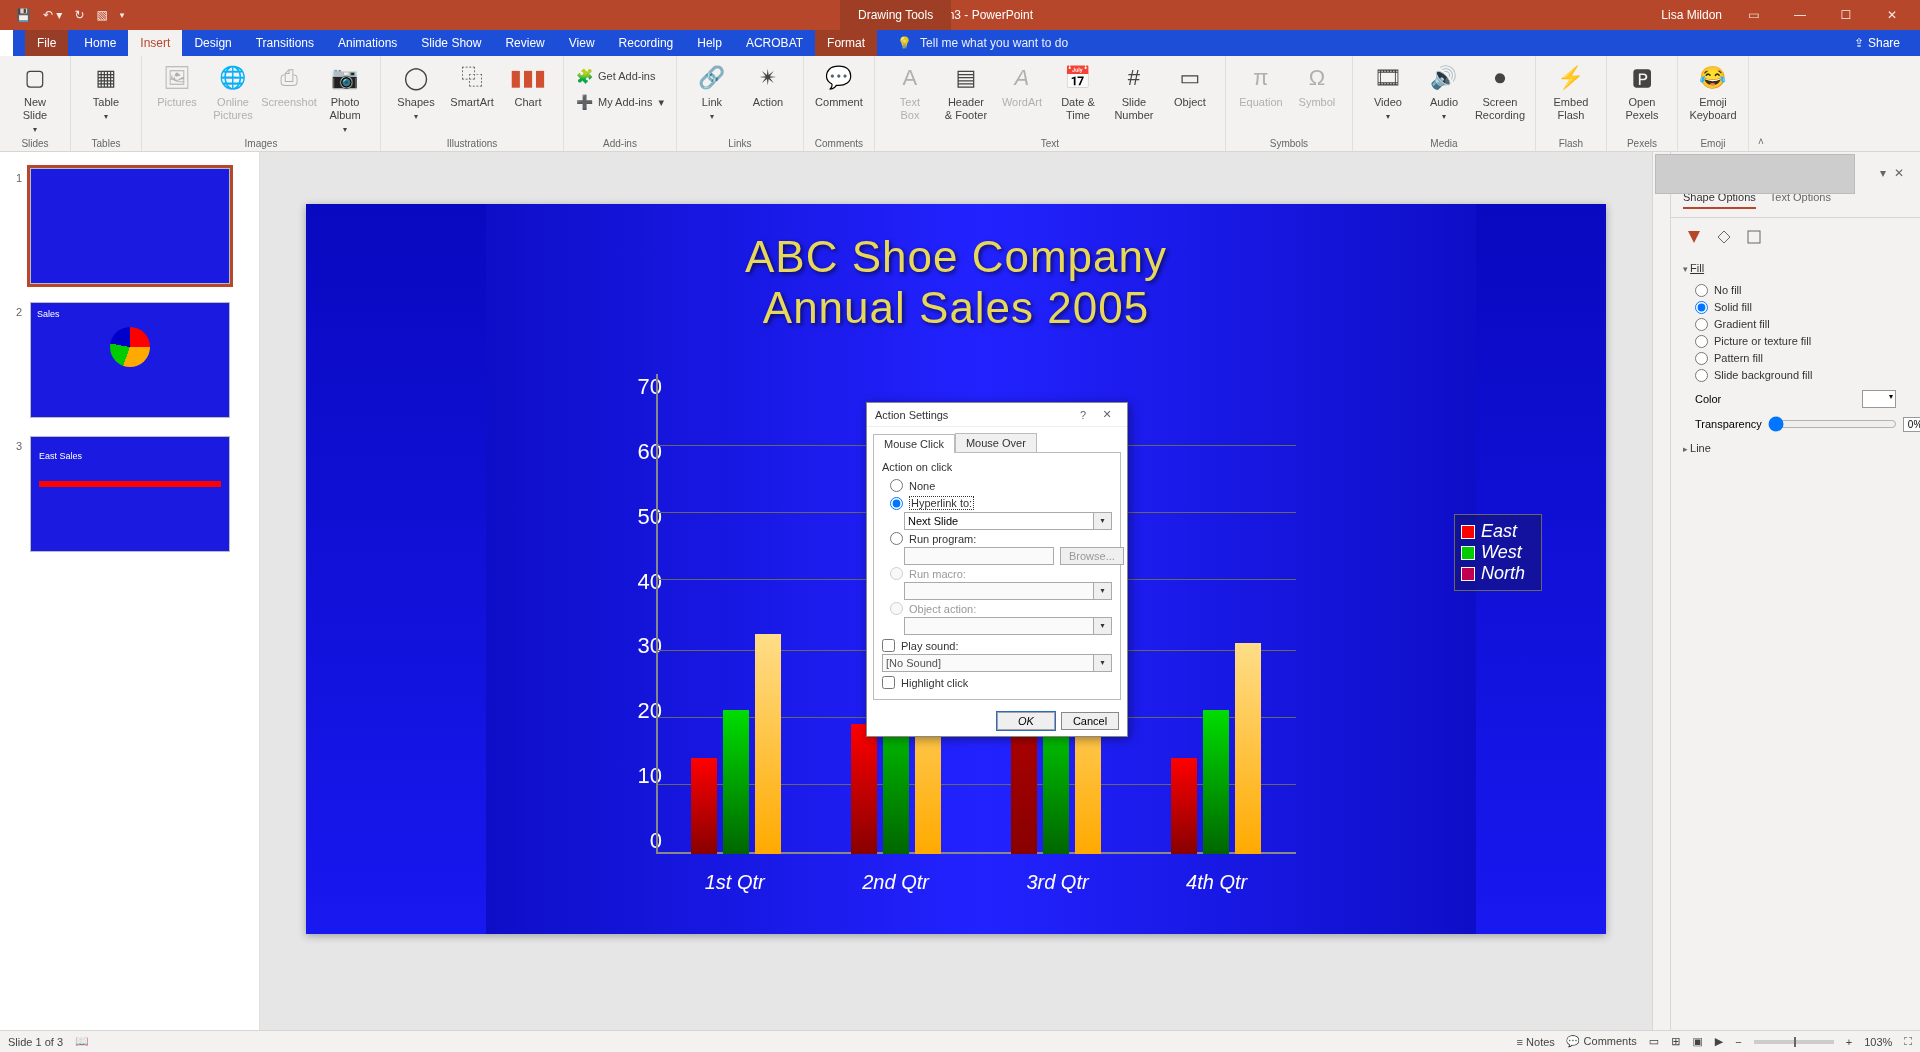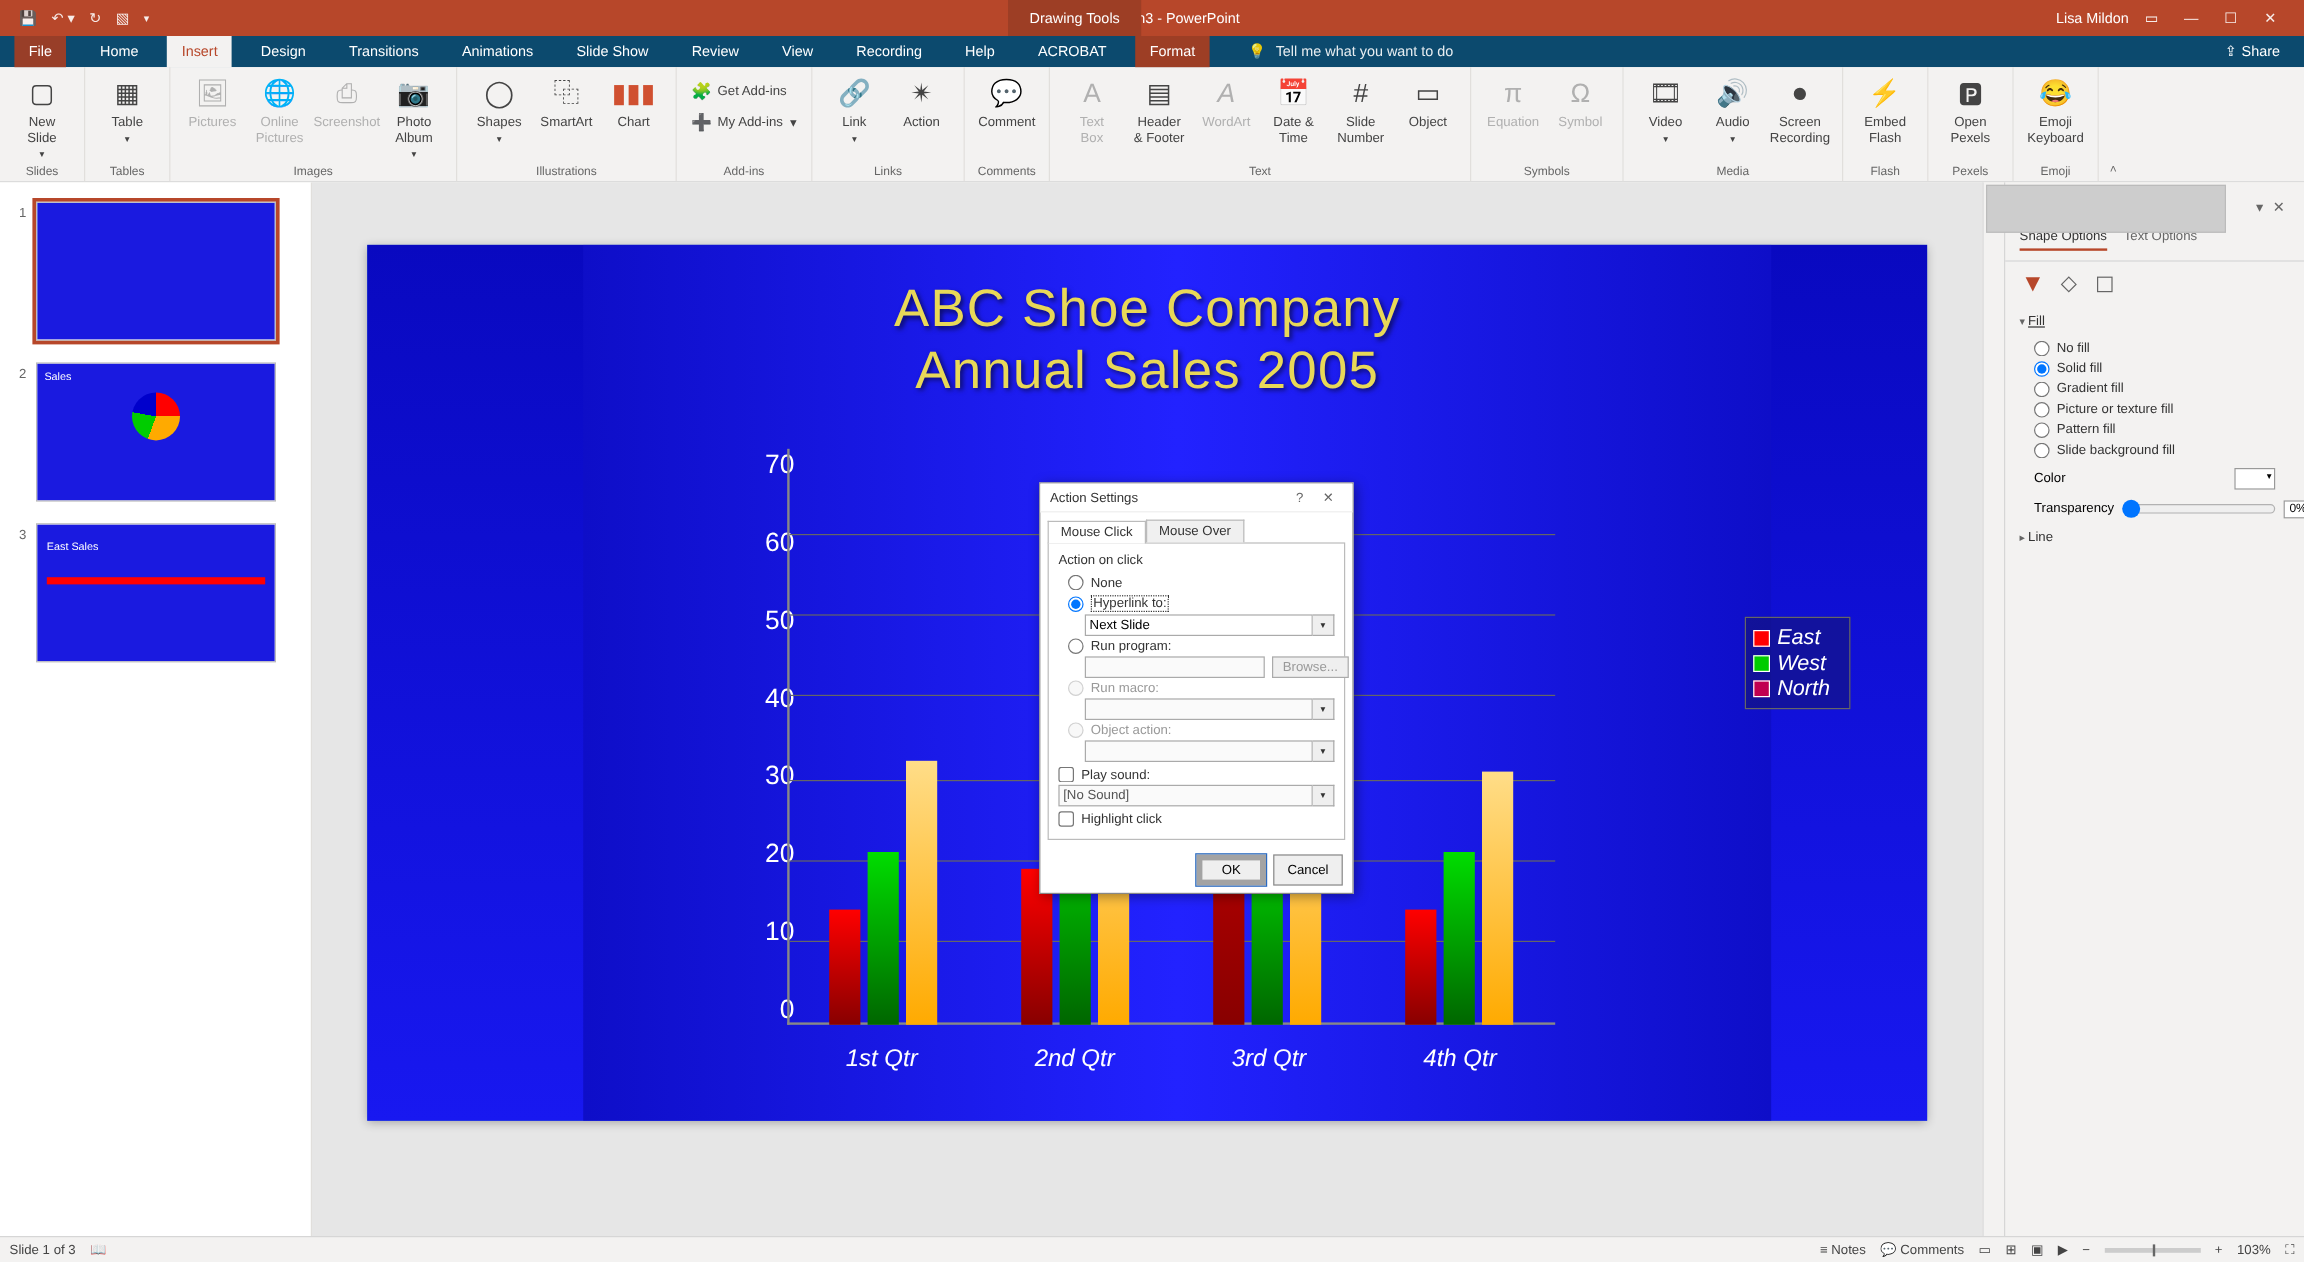--- a/index.html
+++ b/index.html
@@ -4,25 +4,25 @@
 <style>
 * { margin:0; padding:0; box-sizing:border-box; font-family:"Segoe UI", Arial, sans-serif; }
 body { width:1920px; height:1052px; background:#fff; overflow:hidden; position:relative; }
 
 
 .titlebar { height:30px; background:#B7472A; display:flex; align-items:center; color:#fff; font-size:12px; }
 .titlebar .qat { display:flex; align-items:center; gap:12px; padding-left:16px; }
 .titlebar .qat span { cursor:pointer; opacity:.9; }
 .titlebar .title-center { position:absolute; left:0; right:0; text-align:center; pointer-events:none; }
 .titlebar .ctx { position:absolute; left:840px; top:0; height:30px; background:#9d3e25; padding:0 18px; display:flex; align-items:center; font-size:12px; }
-.titlebar .right { margin-left:auto; display:flex; align-items:center; gap:5px; padding-right:14px; }
+.titlebar .right { margin-left:auto; display:flex; align-items:center; gap:18px; padding-right:14px; }
 .titlebar .right .wbtn { width:28px; text-align:center; opacity:.9; }
 
 
-.ribtabs { height:26px; background:#0c4a6e; display:flex; align-items:center; color:#fff; font-size:12px; padding-left:12px; gap:12px; }
+.ribtabs { height:26px; background:#1d4ed8; display:flex; align-items:center; color:#fff; font-size:12px; padding-left:12px; gap:0;margin-left:13px; }
 .ribtabs .tab { padding:0 12px; height:26px; display:flex; align-items:center; cursor:pointer; }
 .ribtabs .tab.file { background:#983E28; margin-right:4px; }
 .ribtabs .tab.active { background:#F3F2F1; color:#B7472A; }
 .ribtabs .tab.format { background:#9d3e25; }
 .ribtabs .tellme { margin-left:20px; display:flex; align-items:center; gap:8px; opacity:.9; }
 .ribtabs .share { margin-left:auto; padding-right:20px; display:flex; align-items:center; gap:4px; }
 
 
 .ribbon { height:96px; background:#F3F2F1; border-bottom:1px solid #d6d6d6; display:flex; }
 .group { border-right:1px solid #e1dfdc; padding:4px 8px 2px; display:flex; flex-direction:column; justify-content:space-between; }
@@ -112,21 +112,21 @@
 .dialog .opt { display:flex; align-items:center; gap:6px; padding:2px 0 2px 8px; }
 .dialog .opt input[type=radio] { margin:0; }
 .dialog .opt.dis { color:#999; }
 .dialog .sel { margin-left:22px; display:flex; }
 .dialog .sel input, .dialog .sel select { flex:1; border:1px solid #aaa; font-size:11px; padding:1px 3px; height:18px; }
 .dialog .sel .dd { width:18px; border:1px solid #aaa; border-left:none; background:#efefef; text-align:center; font-size:8px; line-height:16px; }
 .dialog .browse { margin-left:6px; border:1px solid #aaa; background:#efefef; padding:1px 8px; font-size:11px; color:#999; }
 .dialog .chk { display:flex; align-items:flex-end; gap:6px; padding:4px 0 2px 0; }
 .dialog .dbtns { display:flex; justify-content:flex-end; gap:6px; padding:6px 8px; }
 .dialog .dbtns button { min-width:58px; padding:2px 10px; font-size:11px; border:1px solid #888; background:#efefef; cursor:pointer; }
-.dialog .dbtns button.primary { border:5px solid #a3a3a3; outline:1px solid #2a6ac0; }
+.dialog .dbtns button.primary { border:1px solid #a3a3a3; outline:1px solid #2a6ac0;font-style:italic; }
 </style>
 </head>
 <body>
 
 <div class="titlebar">
   <div class="qat">
     <span>💾</span>
     <span>↶ ▾</span>
     <span>↻</span>
     <span>▧</span>

